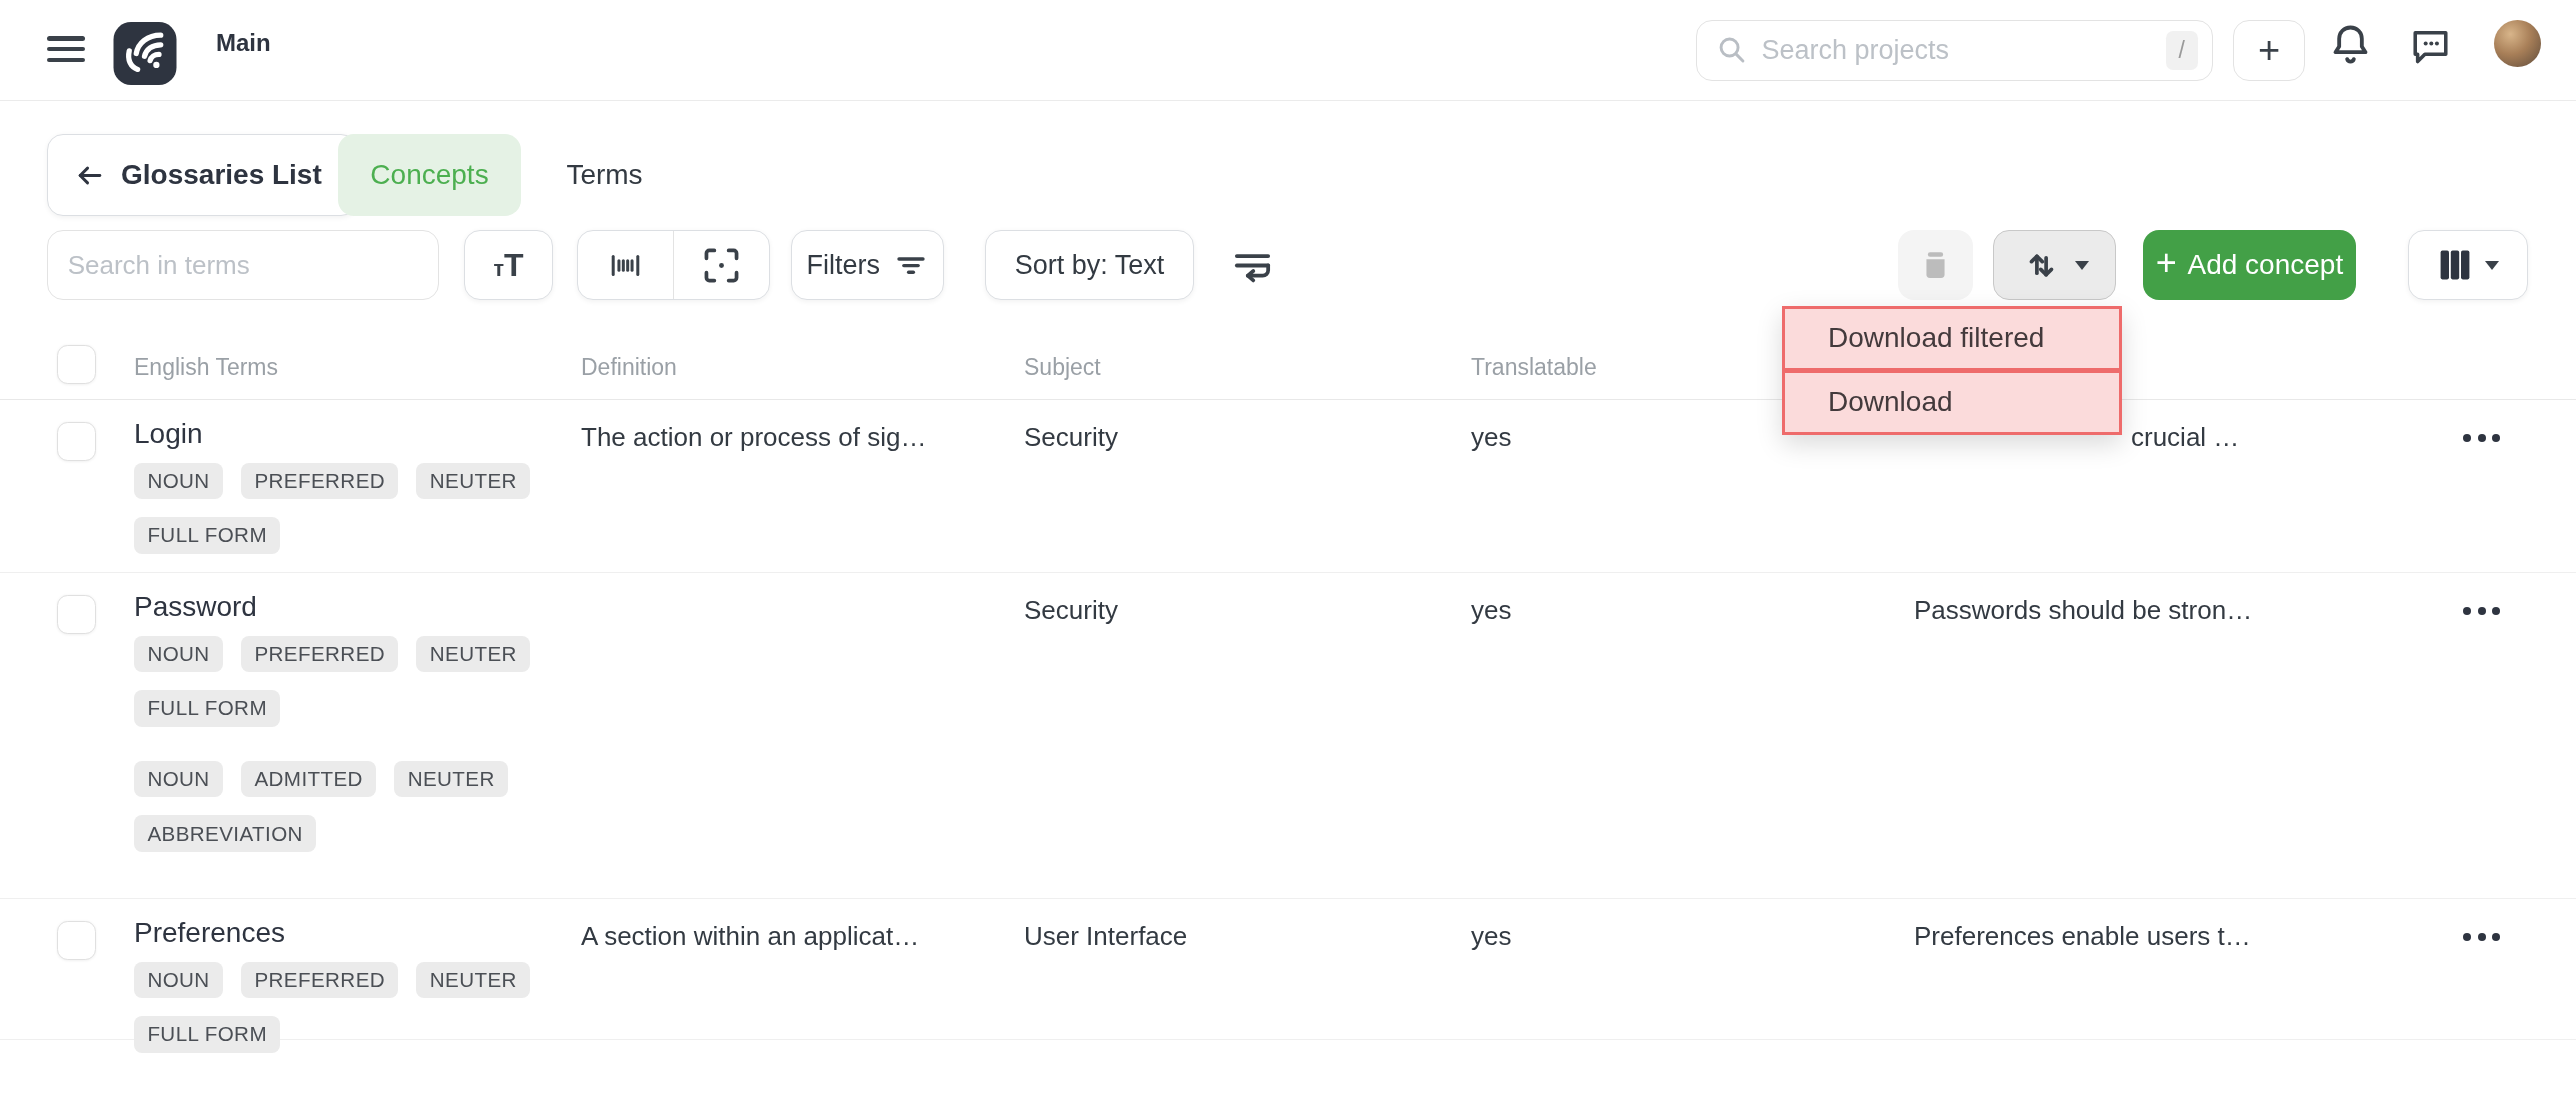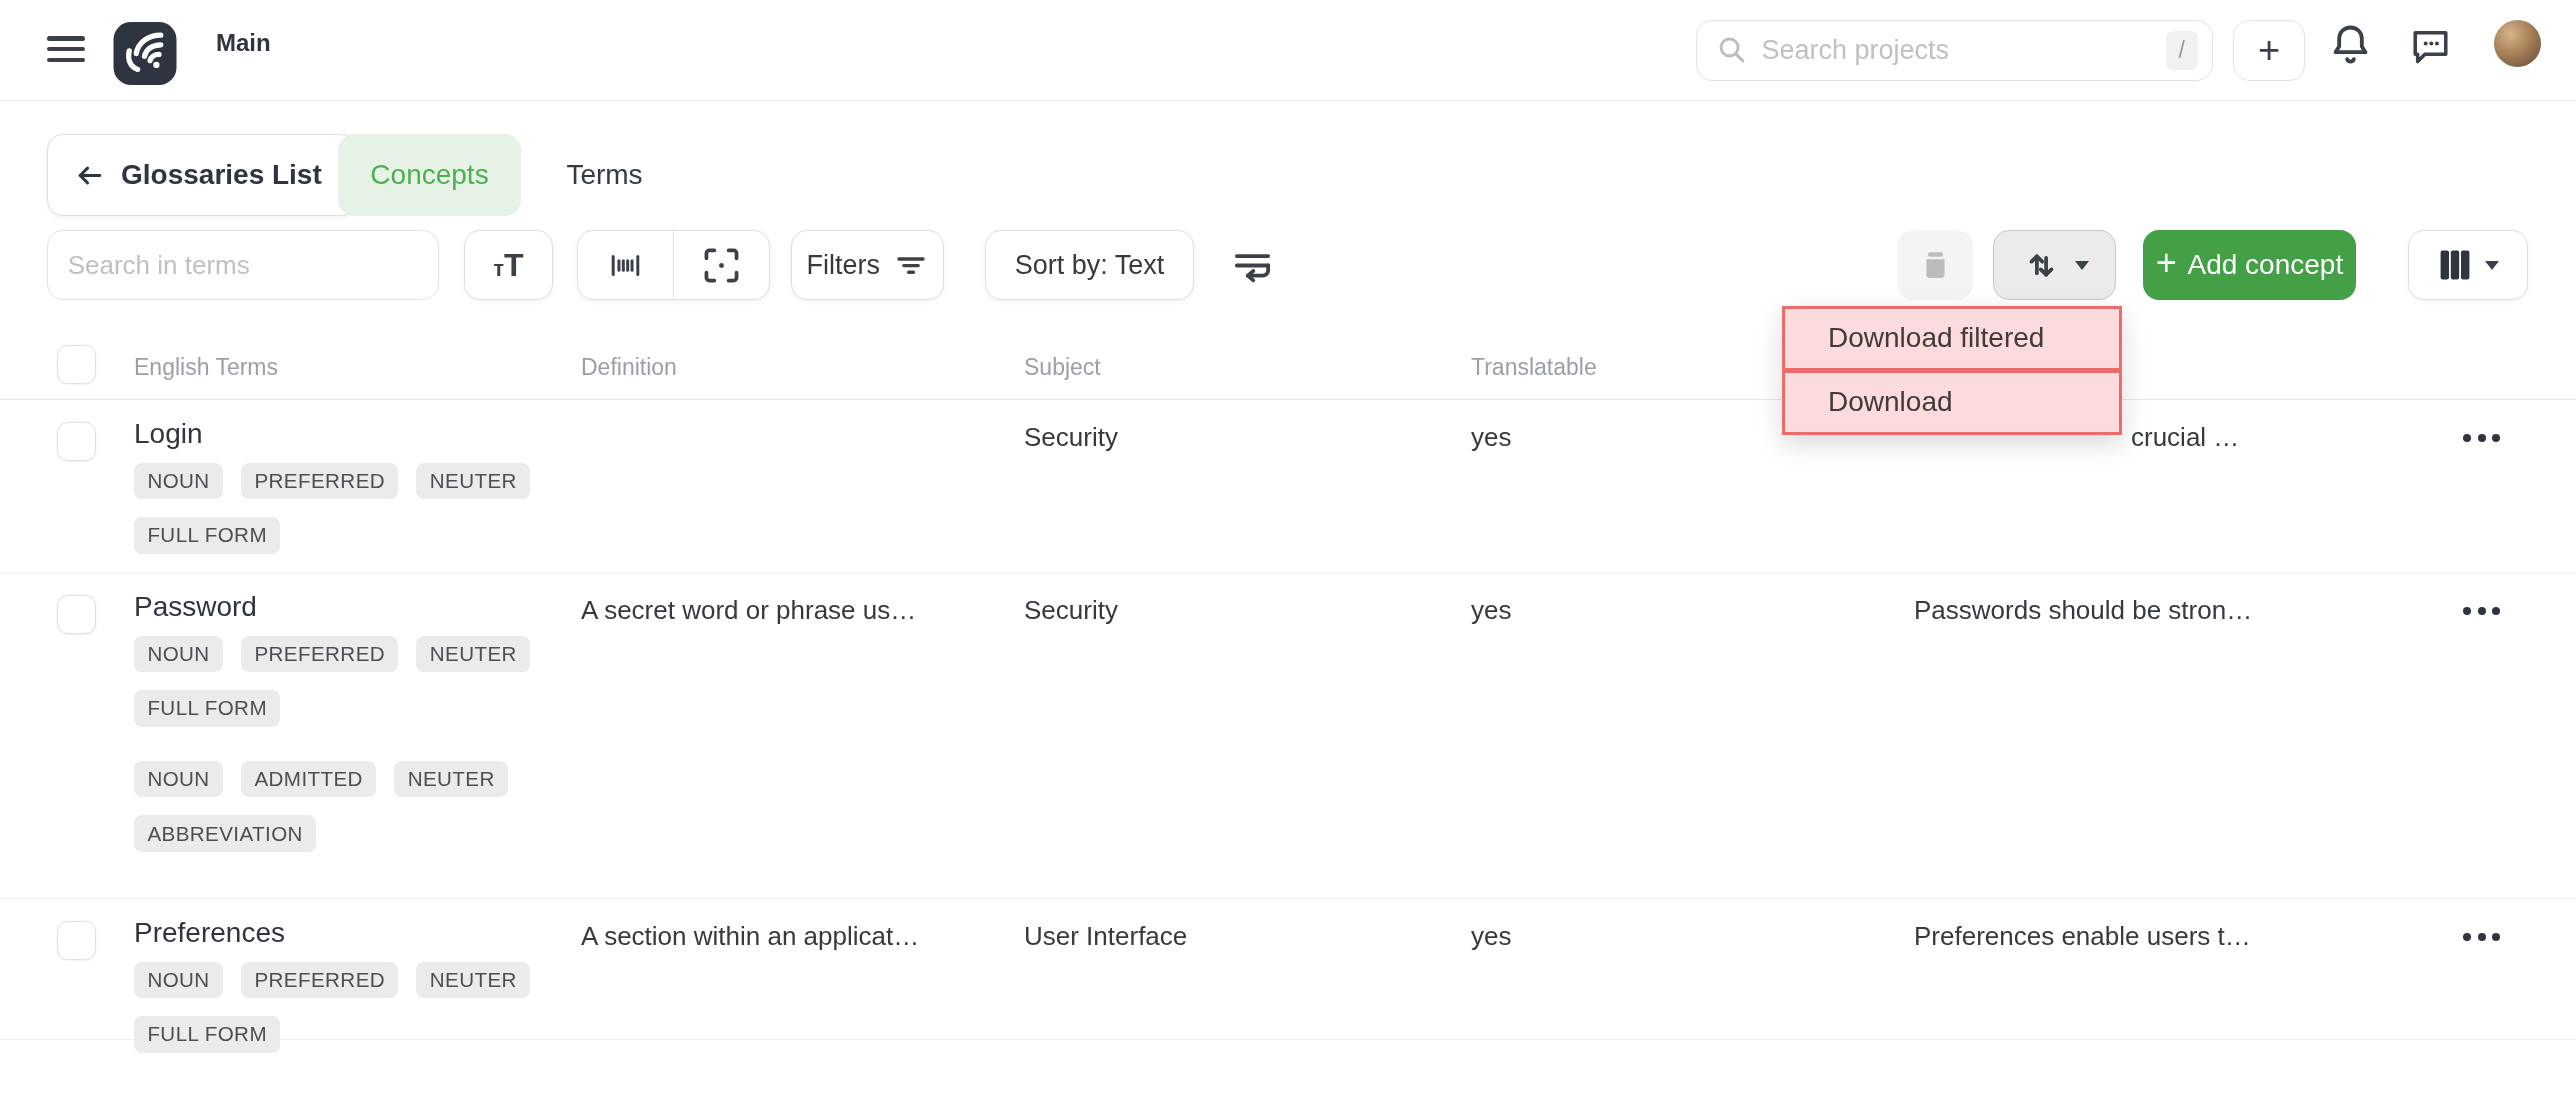--- a/index.html
+++ b/index.html
@@ -312,20 +312,21 @@
         <div class="term-block">
           <div class="term-name">Login</div>
           <div class="tag-row">
             <span class="tag">NOUN</span>
             <span class="tag">PREFERRED</span>
             <span class="tag">NEUTER</span>
             <span class="tag">FULL FORM</span>
           </div>
         </div>
       </div>
+      <div class="cell cell-def">The action or process of sig…</div>
       <div class="cell cell-subj">Security</div>
       <div class="cell cell-trans">yes</div>
       <div class="cell cell-note">crucial …</div>
       <div class="cell cell-actions">
         <i></i>
         <i></i>
         <i></i>
       </div>
     </div>
     <div class="trow" style="height: 326px;">
@@ -342,21 +343,20 @@
         </div>
         <div class="term-block">
           <div class="tag-row">
             <span class="tag">NOUN</span>
             <span class="tag">ADMITTED</span>
             <span class="tag">NEUTER</span>
             <span class="tag">ABBREVIATION</span>
           </div>
         </div>
       </div>
-      <div class="cell cell-def">A secret word or phrase us…</div>
       <div class="cell cell-subj">Security</div>
       <div class="cell cell-trans">yes</div>
       <div class="cell cell-note">Passwords should be stron…</div>
       <div class="cell cell-actions">
         <i></i>
         <i></i>
         <i></i>
       </div>
     </div>
     <div class="trow" style="height: 141px;">

